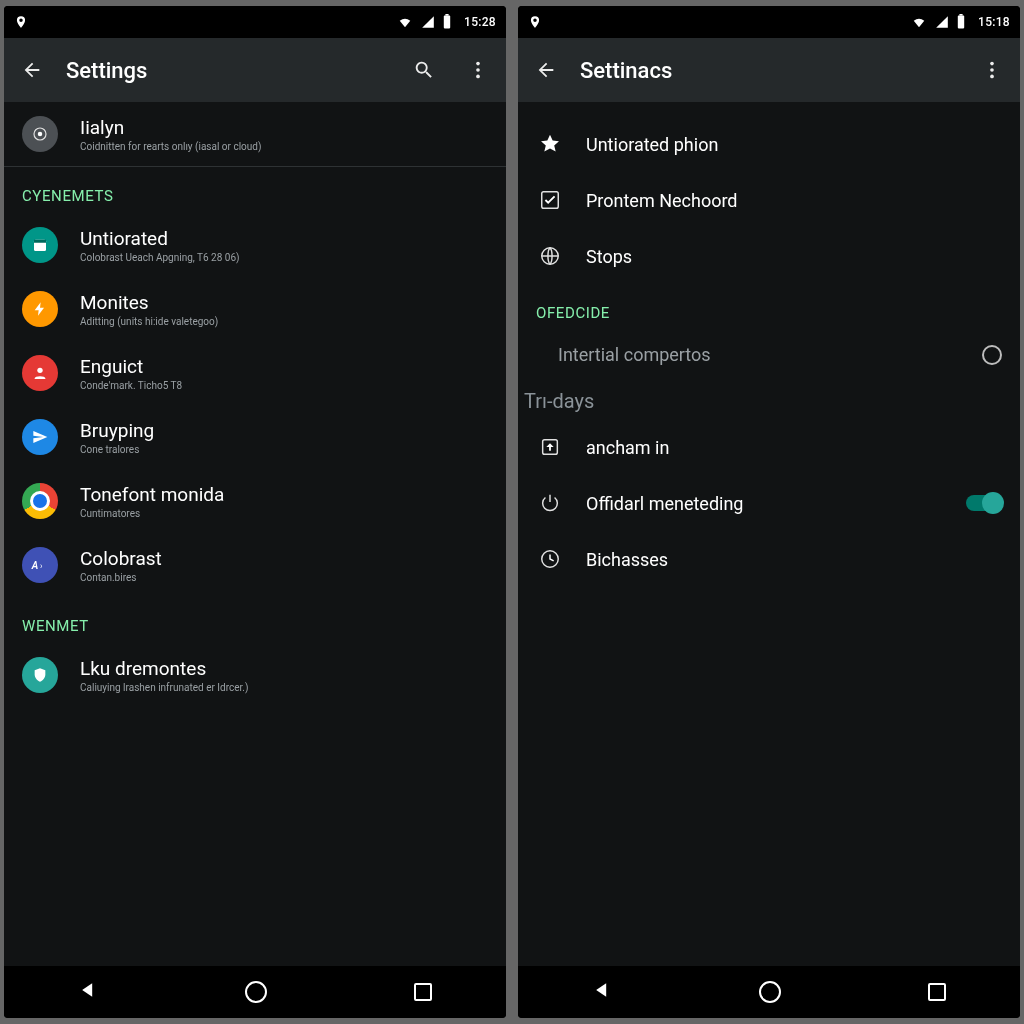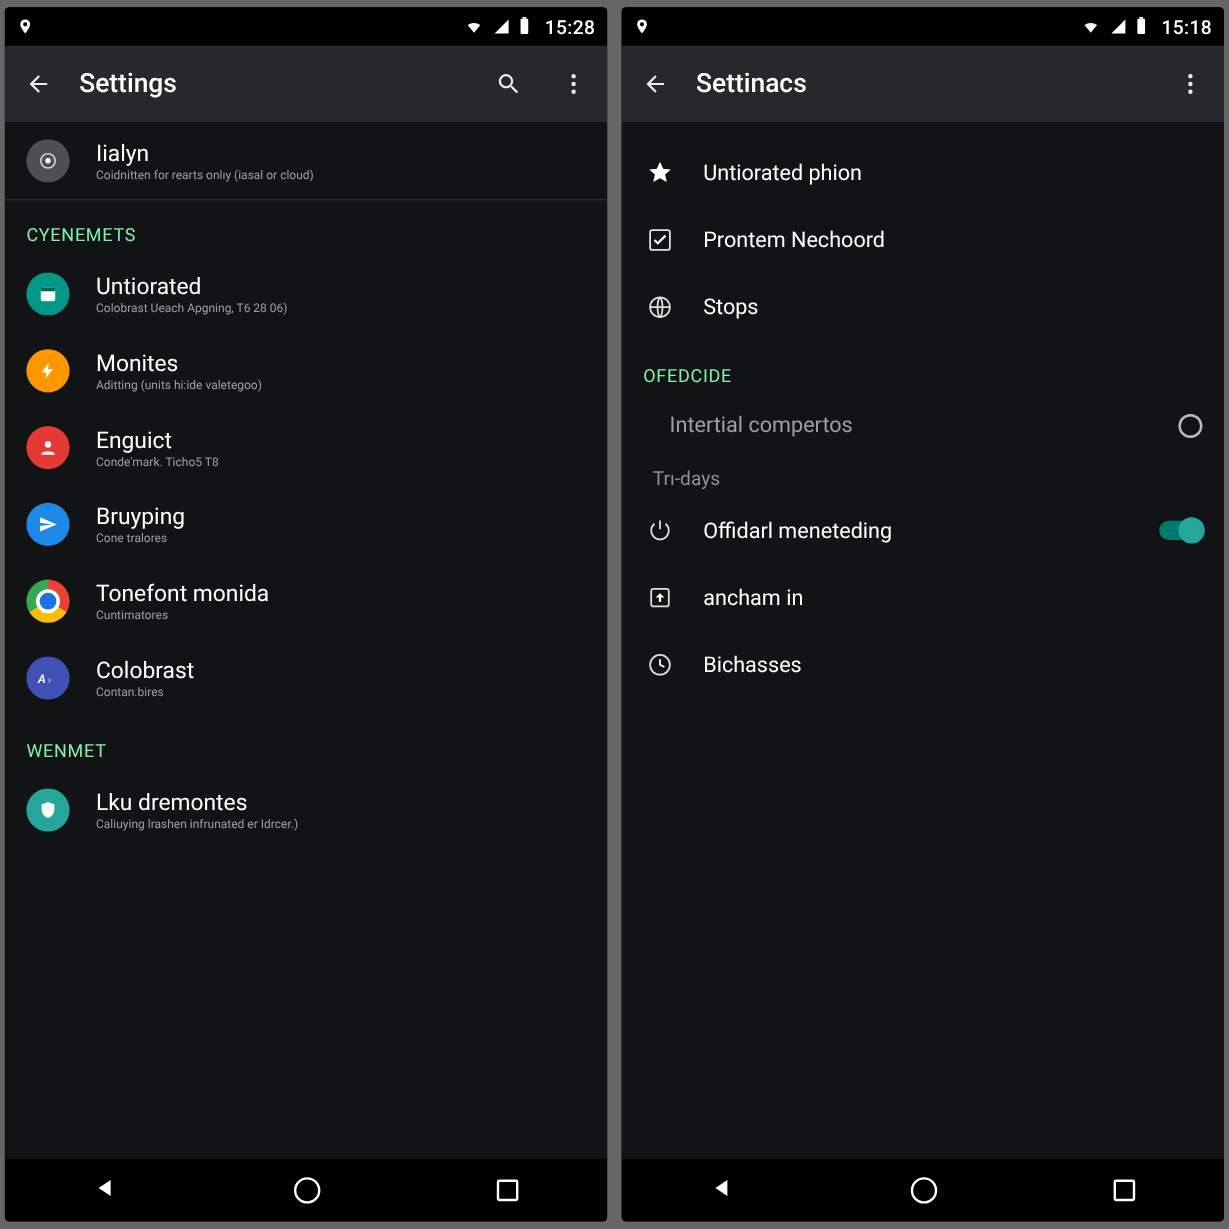--- a/index.html
+++ b/index.html
@@ -1,21 +1,21 @@
 <!DOCTYPE html>
 <html><head>
 <meta charset="utf-8">
 <style>
   * { margin: 0; padding: 0; box-sizing: border-box; }
   html, body { width: 1024px; height: 1024px; background: #666; font-family: Roboto, "Helvetica Neue", Arial, sans-serif; overflow: hidden; }
   .stage { display: flex; gap: 12px; padding: 6px 4px; width: 1024px; height: 1024px; }
   .phone { flex: 1 1 0; background: #000; border-radius: 4px; display: flex; flex-direction: column; overflow: hidden; position: relative; }
 
   
-  .statusbar { height: 32px; background: #000; color: #fff; display: flex; align-items: center; justify-content: space-between; padding: 0 10px; font-size: 16px; font-weight: 500; letter-spacing: .3px; }
+  .statusbar { height: 32px; background: #000; color: #fff; display: flex; align-items: center; justify-content: space-between; padding: 0 10px; font-size: 12px; font-weight: 500; letter-spacing: .3px; }
   .sb-left, .sb-right { display: flex; align-items: center; gap: 6px; }
   .sb-right svg { display: block; }
   .sb-time { margin-left: 6px; }
 
   
   .appbar { height: 64px; background: #25292b; color: #fff; display: flex; align-items: center; padding: 0 8px; gap: 14px; }
   .appbar .title { font-size: 22px; font-weight: 500; flex: 1; }
   .iconbtn { width: 40px; height: 40px; display: flex; align-items: center; justify-content: center; border-radius: 50%; cursor: pointer; }
   .iconbtn svg { fill: #ececec; }
 
@@ -23,21 +23,21 @@
   .content { flex: 1; overflow: hidden; background: #111314; color: #e8e8e8; }
   .row { display: flex; align-items: center; padding: 14px 18px; gap: 22px; }
   .row .icon { width: 36px; height: 36px; border-radius: 50%; display: flex; align-items: center; justify-content: center; flex: none; }
   .row .icon.flat { width: 28px; height: 28px; border-radius: 0; }
   .row .labels { display: flex; flex-direction: column; gap: 2px; min-width: 0; }
   .row .labels .t1 { font-size: 19px; color: #fff; }
   .row .labels .t2 { font-size: 10px; color: #9aa0a4; }
   .row.onlyTitle .labels .t1 { font-size: 18px; }
   .section { padding: 20px 18px 8px 18px; color: #86efac; font-size: 15px; letter-spacing: .6px; }
   .divider { height: 1px; background: #2e3234; margin: 0; }
-  .sub { padding: 10px 18px 6px 26px; color: #8a9298; font-size: 16px; }
+  .sub { padding: 10px 18px 6px 6px; color: #8a9298; font-size: 20px; }
   .right-widget { margin-left: auto; display: flex; align-items: center; }
   .radio { width: 20px; height: 20px; border: 2px solid #bdbdbd; border-radius: 50%; }
   .switch { width: 36px; height: 16px; background: #00796b; border-radius: 16px; position: relative; }
   .switch::after { content: ""; position: absolute; right: -2px; top: -3px; width: 22px; height: 22px; background: #26a69a; border-radius: 50%; }
 
   
   .navbar { height: 52px; background: #000; display: flex; align-items: center; justify-content: space-around; }
   .navbar svg { fill: #fff; }
   .navbar .circle { width: 22px; height: 22px; border: 2px solid #fff; border-radius: 50%; }
   .navbar .square { width: 18px; height: 18px; border: 2px solid #fff; border-radius: 2px; }
@@ -298,40 +298,40 @@
         <div class="right-widget">
             <div class="radio"></div>
           </div>
       </div>
       <div class="sub">Trı-days</div>
 
 
       <div class="row onlyTitle">
         <div class="icon flat">
           <svg width="22" height="22" viewBox="0 0 24 24">
+              <rect x="4" y="4" width="16" height="16" rx="2" class="stw"></rect>
+              <path d="M12 8l-4 4h3v4h2v-4h3z" class="fw"></path>
+            </svg>
+        </div>
+        <div class="labels">
+            <span class="t1">ancham in</span>
+          </div>
+      </div>
+
+      <div class="row onlyTitle">
+        <div class="icon flat">
+          <svg width="22" height="22" viewBox="0 0 24 24">
               <path class="stw" d="M12 3v8M7 6a8 8 0 1010 0"></path>
             </svg>
         </div>
         <div class="labels">
             <span class="t1">Offidarl meneteding</span>
           </div>
         <div class="right-widget">
             <div class="switch"></div>
-          </div>
-      </div>
-
-      <div class="row onlyTitle">
-        <div class="icon flat">
-          <svg width="22" height="22" viewBox="0 0 24 24">
-              <rect x="4" y="4" width="16" height="16" rx="2" class="stw"></rect>
-              <path d="M12 8l-4 4h3v4h2v-4h3z" class="fw"></path>
-            </svg>
-        </div>
-        <div class="labels">
-            <span class="t1">ancham in</span>
           </div>
       </div>
 
       <div class="row onlyTitle">
         <div class="icon flat">
           <svg width="22" height="22" viewBox="0 0 24 24">
               <circle cx="12" cy="12" r="9" class="stw"></circle>
               <path d="M12 7v5l4 2" stroke="#fff" stroke-width="1.6" fill="none"></path>
             </svg>
         </div>

